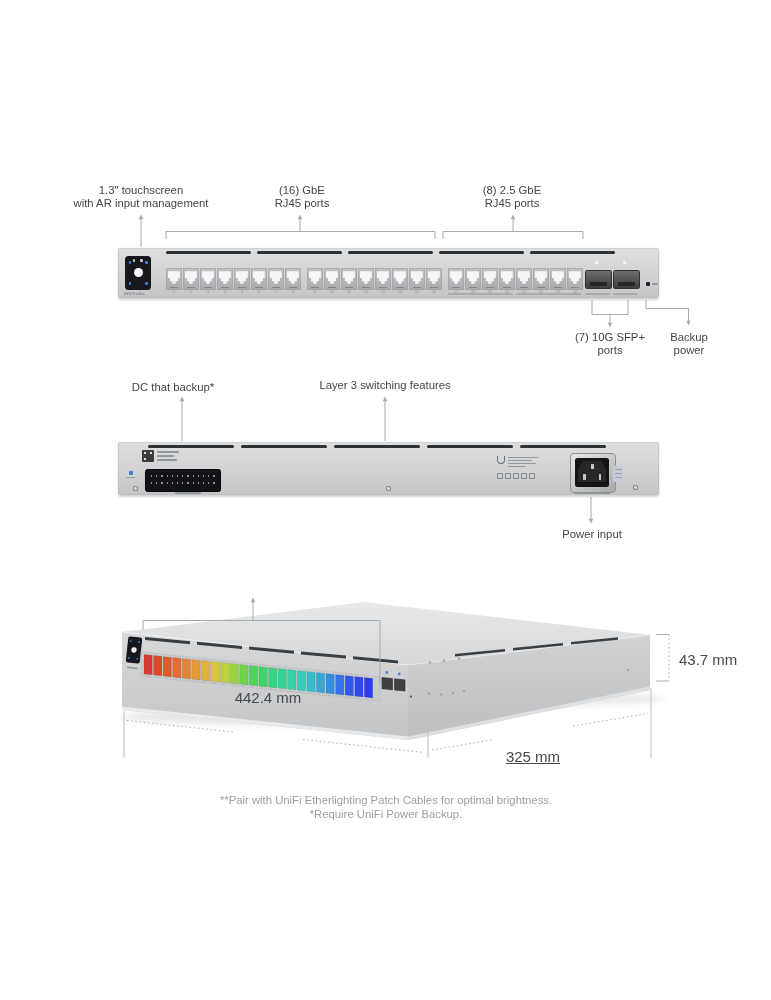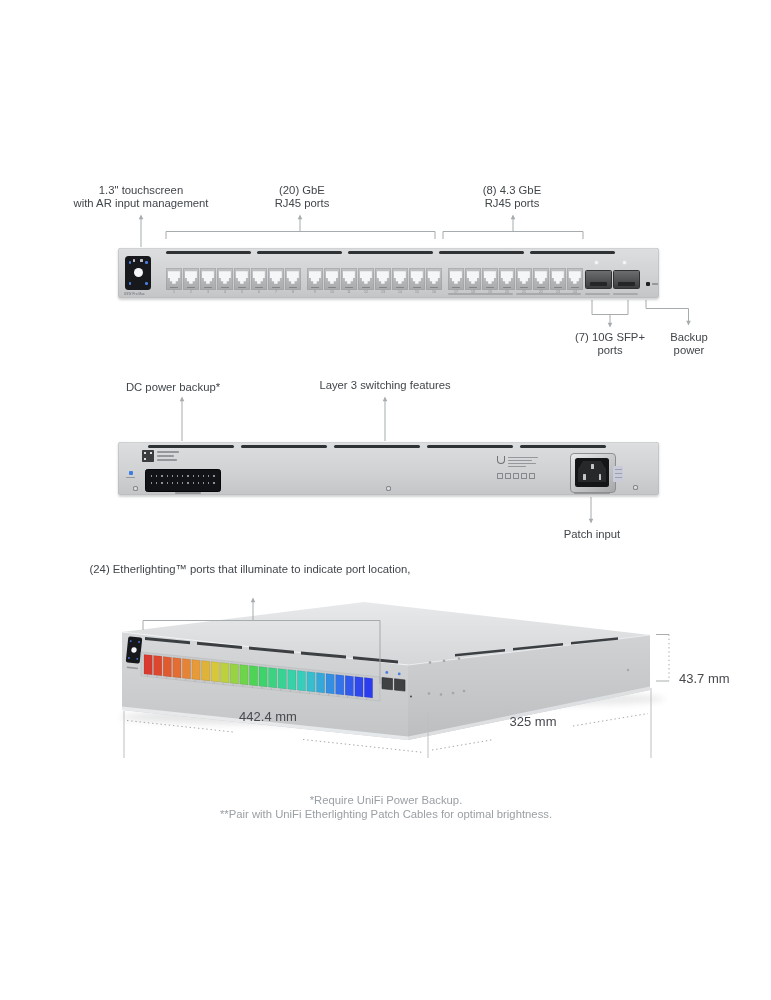--- a/index.html
+++ b/index.html
@@ -2,21 +2,21 @@
 <html><head>
 <meta charset="utf-8">
 <style>
   html,body{margin:0;padding:0;background:#ffffff;}
   #stage{position:relative;width:771px;height:1000px;background:#ffffff;overflow:hidden;
          font-family:"Liberation Sans",sans-serif;}
   svg{position:absolute;left:0;top:0;}
   .lbl{position:absolute;transform:translateX(-50%);text-align:center;color:#41464b;
        font-size:11.3px;line-height:12.8px;white-space:nowrap;}
   .lbl.muted{color:#9aa0a5;}
-  .dim{position:absolute;color:#46494d;font-size:13px;white-space:nowrap;margin-top:20px;}
+  .dim{position:absolute;color:#46494d;font-size:15px;white-space:nowrap;}
   .dev{position:absolute;border-radius:3px;
        background:linear-gradient(180deg,#dcdee0 0%,#d0d2d4 55%,#c3c5c7 100%);
        box-shadow:0 1.5px 2.5px rgba(40,44,48,.22), inset 0 0 0 0.5px #b3b5b7, inset 0 1px 0 #eceeef;}
   .vent{position:absolute;height:3.5px;background:#2f3235;border-radius:1.6px;}
   
   .screen{position:absolute;left:7px;top:8px;width:26px;height:34px;background:#17181b;border-radius:3.5px;}
   .scr-circle{position:absolute;left:8.5px;top:12px;width:9px;height:9px;border-radius:50%;background:#f4f5f6;}
   .scr-dot{position:absolute;width:2.6px;height:2.6px;border-radius:50%;background:#4a7de0;}
   .scr-glyph{position:absolute;width:2.6px;height:2.6px;border-radius:0.6px;background:#b9bdc1;}
   .model-txt{position:absolute;left:6px;top:44px;font-size:6px;transform:scale(.5);transform-origin:0 0;
@@ -425,45 +425,44 @@
       <div class="vent" style="left: 216px; top: 2.5px; width: 86px;"></div>
       <div class="vent" style="left: 309px; top: 2.5px; width: 86px;"></div>
       <div class="vent" style="left: 402px; top: 2.5px; width: 86px;"></div>
     </div>
 
   <div class="lbl" style="left:141px;top:184px;">
     <div>1.3" touchscreen</div>
     <div>with AR input management</div>
   </div>
   <div class="lbl" style="left:302px;top:184px;">
-    <div>(20) GbE</div>
+    <div>(16) GbE</div>
     <div>RJ45 ports</div>
   </div>
   <div class="lbl" style="left:512px;top:184px;">
-    <div>(8) 4.3 GbE</div>
+    <div>(8) 2.5 GbE</div>
     <div>RJ45 ports</div>
   </div>
   <div class="lbl" style="left:610px;top:331px;">
     <div>(7) 10G SFP+</div>
     <div>ports</div>
   </div>
   <div class="lbl" style="left:689px;top:331px;">
     <div>Backup</div>
     <div>power</div>
   </div>
 
-  <div class="lbl" style="left:173px;top:381px;">DC power backup*</div>
+  <div class="lbl" style="left:173px;top:381px;">DC that backup*</div>
   <div class="lbl" style="left:385px;top:379px;">Layer 3 switching features</div>
-  <div class="lbl" style="left:592px;top:528px;">Patch input</div>
+  <div class="lbl" style="left:592px;top:528px;">Power input</div>
 
   <div class="lbl" style="left:250px;top:563px;">
-    <div>(24) Etherlighting™ ports that illuminate to indicate port location,</div>
   </div>
 
   <div class="dim" style="left:268px;top:689px;transform:translateX(-50%);">442.4 mm</div>
-  <div class="dim" style="left:533px;top:694px;transform:translateX(-50%);">325 mm</div>
+  <div class="dim" style="left:533px;top:748px;transform:translateX(-50%);text-decoration:underline;">325 mm</div>
   <div class="dim" style="left:679px;top:651px;">43.7 mm</div>
 
   <div class="lbl muted" style="left:386px;top:794px;line-height:13.5px;">
+    <div>**Pair with UniFi Etherlighting Patch Cables for optimal brightness.</div>
     <div>*Require UniFi Power Backup.</div>
-    <div>**Pair with UniFi Etherlighting Patch Cables for optimal brightness.</div>
   </div>
 </div>
 
 </body></html>

